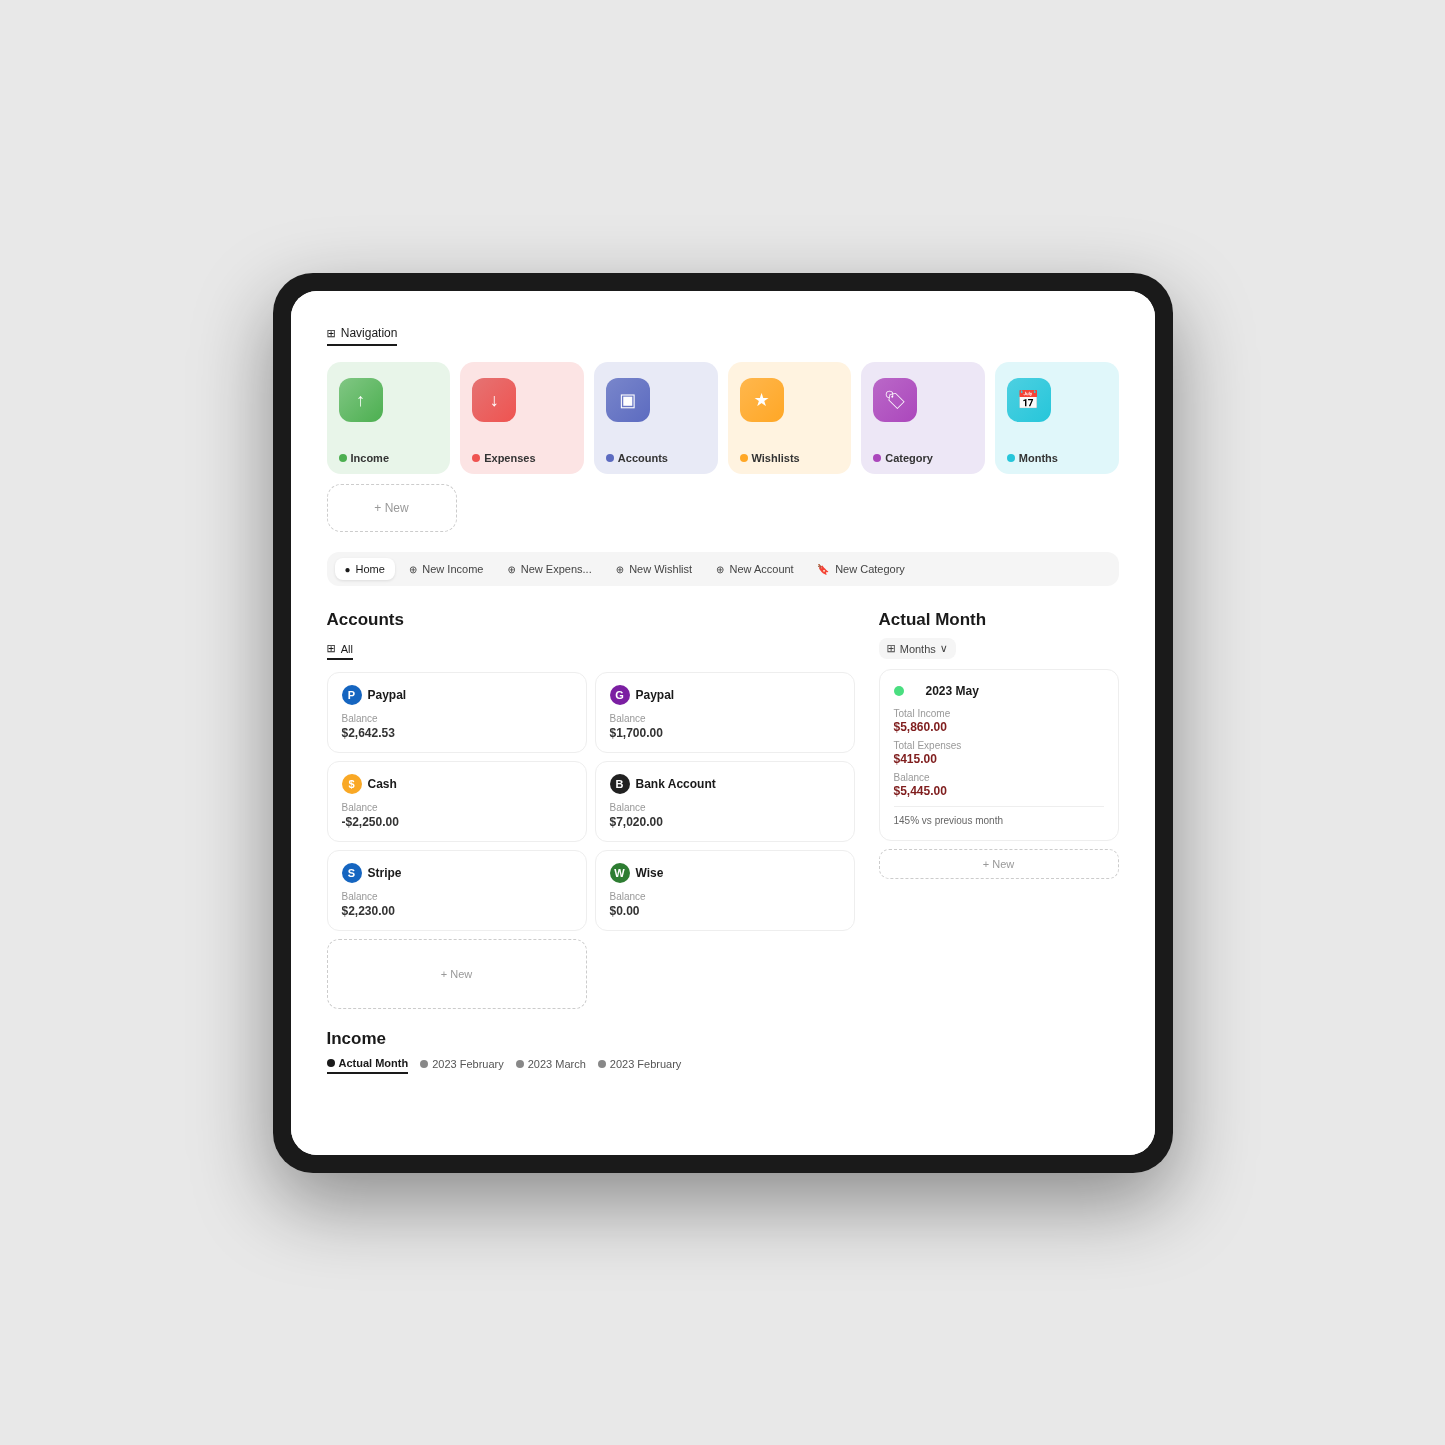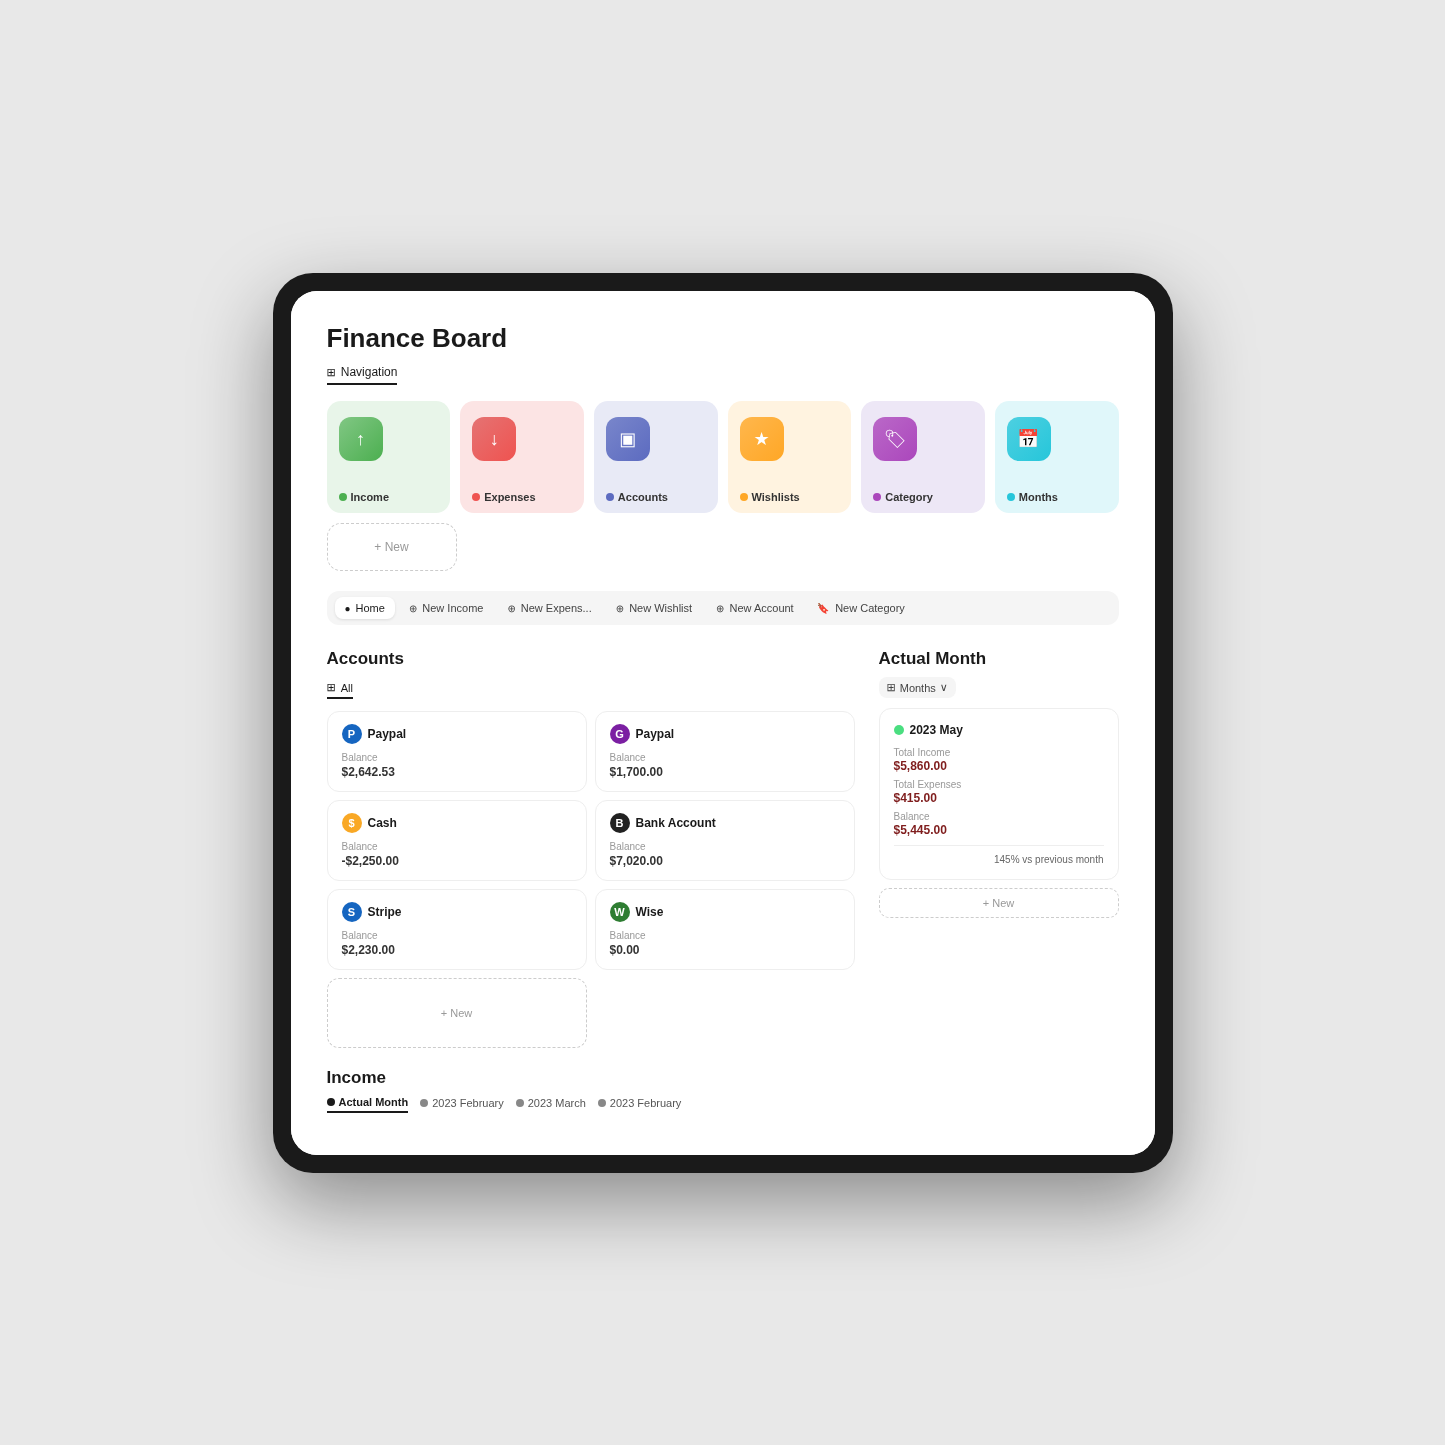--- a/index.html
+++ b/index.html
@@ -259,21 +259,21 @@
     }
     .month-card {
       border: 1px solid #eee;
       border-radius: 12px;
       padding: 14px;
       margin-bottom: 8px;
     }
     .month-card-header {
       display: flex;
       align-items: center;
-      gap: 6px;
+      gap: 22px;
       font-size: 12px;
       font-weight: 700;
       color: #1a1a1a;
       margin-bottom: 10px;
     }
     .month-dot {
       width: 10px;
       height: 10px;
       border-radius: 50%;
       background: #4ade80;
@@ -290,21 +290,20 @@
       margin-bottom: 6px;
     }
     .month-divider {
       height: 1px;
       background: #eee;
       margin: 8px 0;
     }
     .month-comparison {
       font-size: 10px;
       color: #666;
-      text-align: right;
     }
     .month-new-btn {
       border: 1.5px dashed #ccc;
       border-radius: 10px;
       display: flex;
       align-items: center;
       justify-content: center;
       gap: 4px;
       font-size: 11px;
       color: #999;
@@ -342,21 +341,20 @@
       border-radius: 50%;
     }
   </style>
 </head>
 <body>
 
 <div class="device">
   <div class="screen">
     <div class="app">
       
-      <h1 class="page-title">Finance Board</h1>
       <div class="nav-tab">
         <span class="nav-tab-icon">⊞</span>
         <span>Navigation</span>
       </div>
 
       
       <div class="cards-row">
       <div class="cat-card" style="background: rgb(232, 245, 233);">
     <div class="cat-card-icon-wrap" style="background:linear-gradient(135deg, #81c784, #4caf50);">
       <span style="color:white; font-size:18px;">↑</span>

